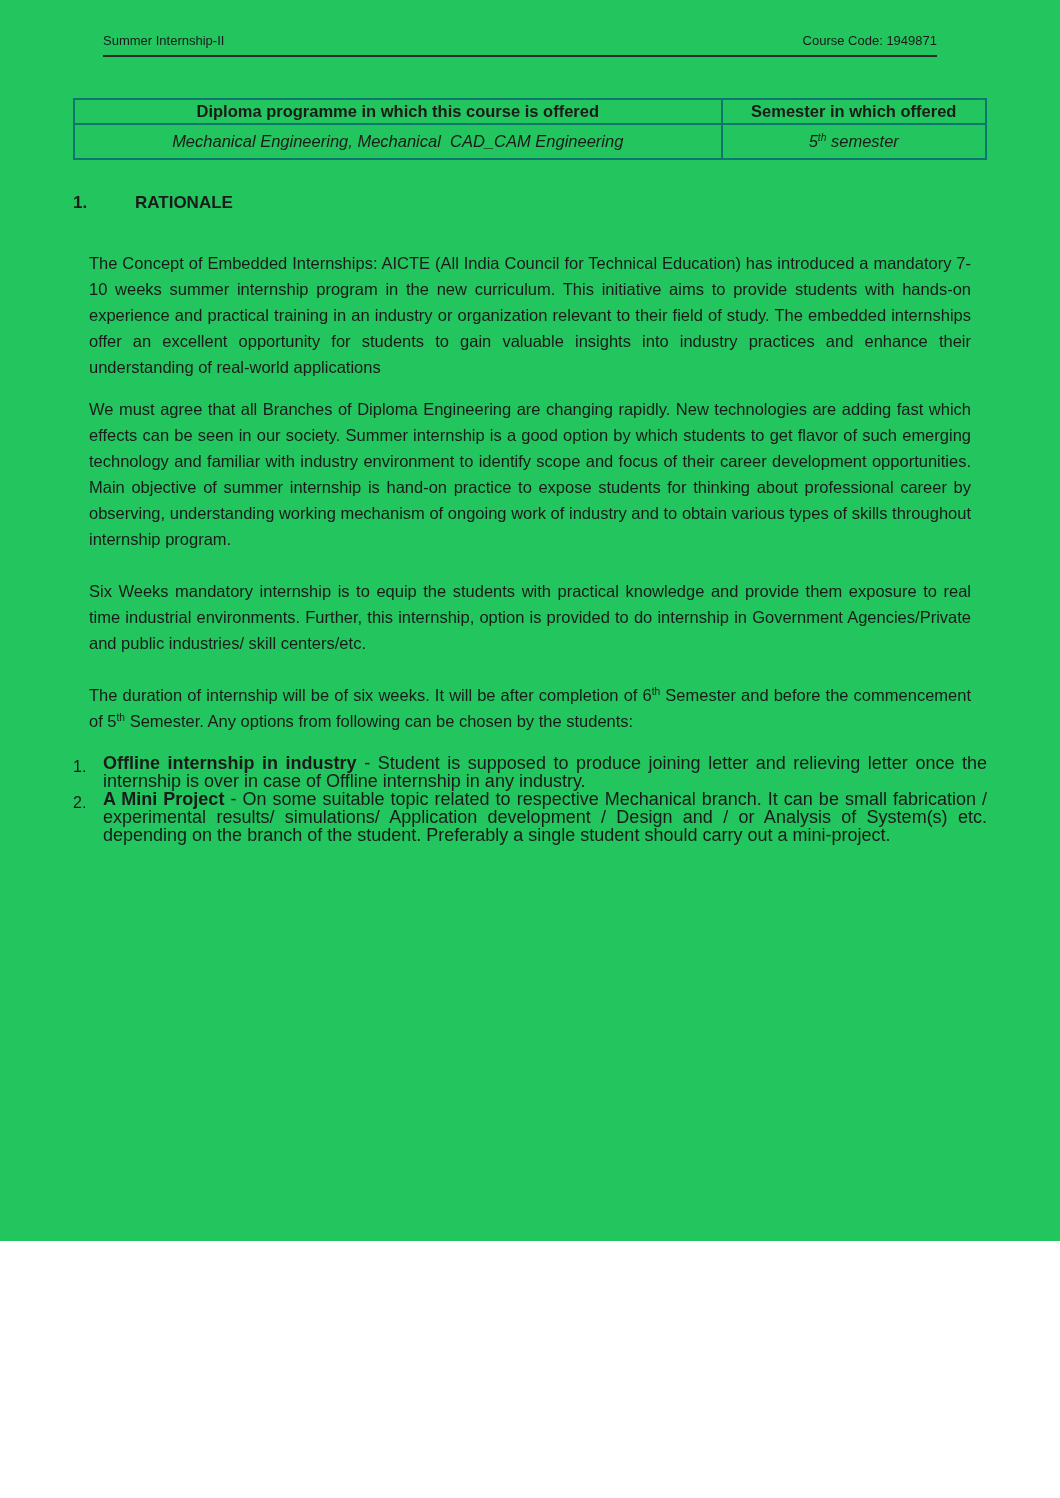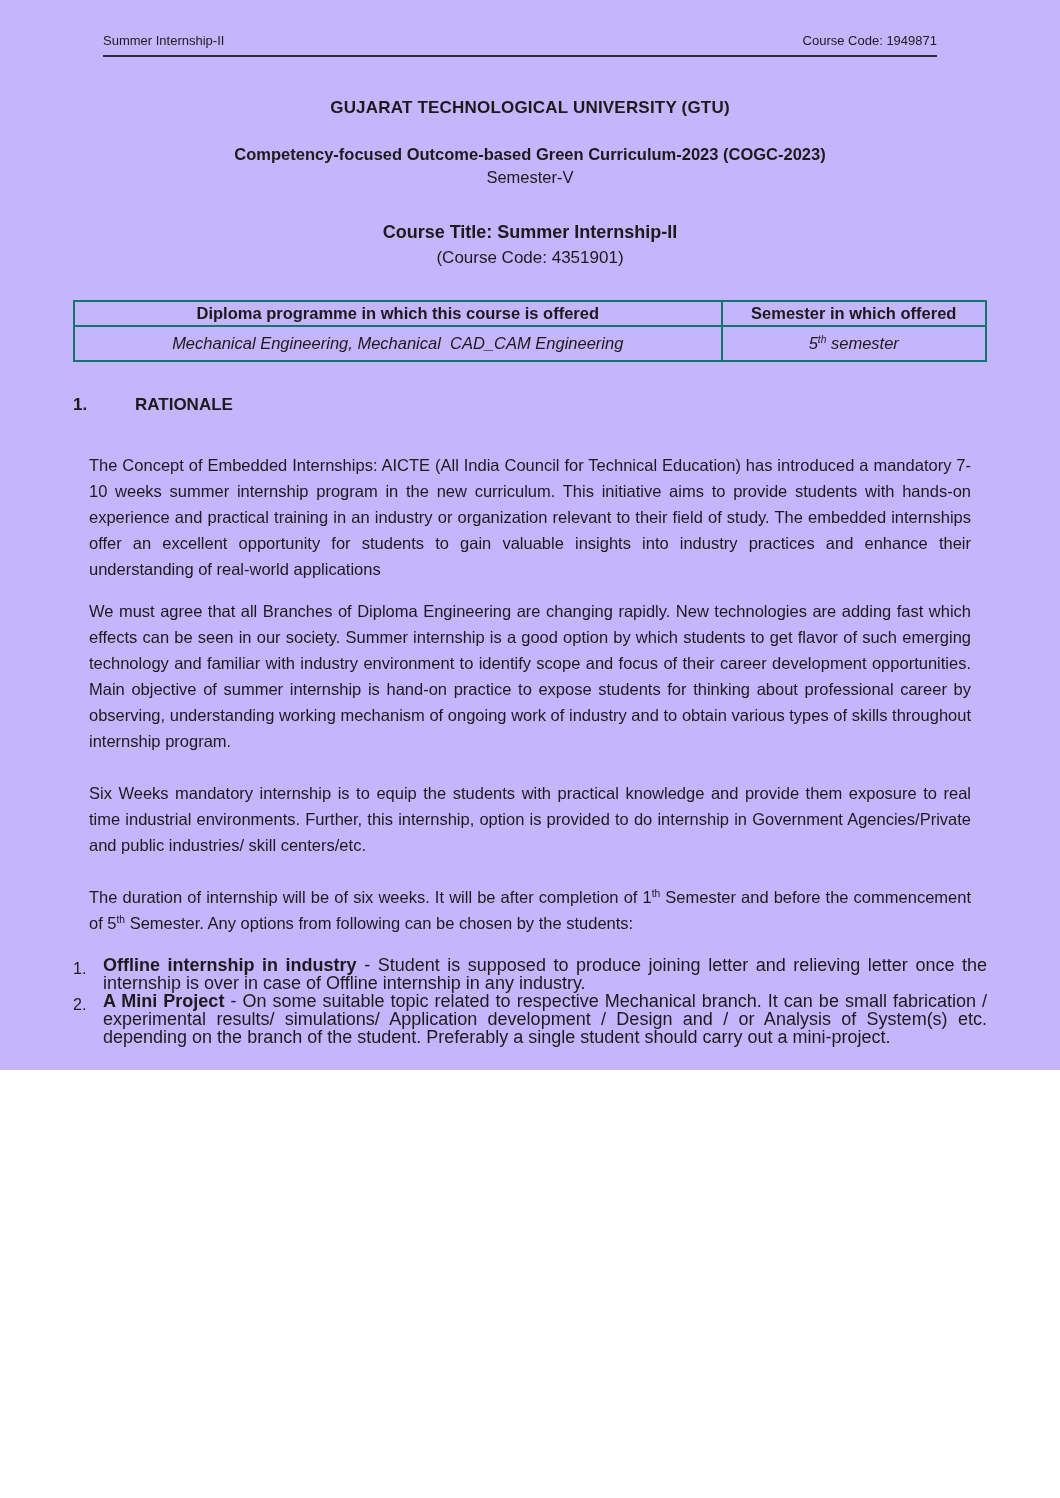--- a/index.html
+++ b/index.html
@@ -3,22 +3,22 @@
 <meta charset="utf-8">
 <style>
   html, body {
     margin: 0;
     padding: 0;
     background: #ffffff;
   }
   .page {
     position: relative;
     width: 1060px;
-    height: 1070px;
-    background: #c4b5fd;
+    height: 1241px;
+    background: #22c55e;
     font-family: "Liberation Sans", sans-serif;
     color: #1b1b1b;
     overflow: hidden;
   }
 
   
   .doc-header {
     position: absolute;
     top: 33px;
     left: 103px;
@@ -158,27 +158,20 @@
 
 <div class="page">
 
   <div class="doc-header">
     <span>Summer Internship-II</span>
     <span>Course Code: 1949871</span>
   </div>
 
   <div class="doc-body">
 
-    <div class="title-block">
-      <p class="t-university">GUJARAT TECHNOLOGICAL UNIVERSITY (GTU)</p>
-      <p class="t-curriculum">Competency-focused Outcome-based Green Curriculum-2023 (COGC-2023)</p>
-      <p class="t-semester">Semester-V</p>
-      <p class="t-course-title">Course Title: Summer Internship-II</p>
-      <p class="t-course-code">(Course Code: 4351901)</p>
-    </div>
 
     <table class="offer">
       <tbody>
           <tr>
         <th class="col-programme">Diploma programme in which this course is offered</th>
         <th class="col-semester">Semester in which offered</th>
       </tr>
       <tr>
         <td>Mechanical Engineering, Mechanical  CAD_CAM Engineering</td>
         <td><span>5</span><sup class="sp">th</sup><span> semester</span></td>
@@ -188,21 +181,21 @@
 
     <div class="section-heading">
       <span class="section-num">1.</span>
       <span>RATIONALE</span>
     </div>
 
     <p class="para first-para">The Concept of Embedded Internships: AICTE (All India Council for Technical Education) has introduced a mandatory 7-10 weeks summer internship program in the new curriculum. This initiative aims to provide students with hands-on experience and practical training in an industry or organization relevant to their field of study. The embedded internships offer an excellent opportunity for students to gain valuable insights into industry practices and enhance their understanding of real-world applications</p>
     <p class="para">We must agree that all Branches of Diploma Engineering are changing rapidly. New technologies are adding fast which effects can be seen in our society. Summer internship is a good option by which students to get flavor of such emerging technology and familiar with industry environment to identify scope and focus of their career development opportunities. Main objective of summer internship is hand-on practice to expose students for thinking about professional career by observing, understanding working mechanism of ongoing work of industry and to obtain various types of skills throughout internship program.</p>
     <p class="para para-gap">Six Weeks mandatory internship is to equip the students with practical knowledge and provide them exposure to real time industrial environments. Further, this internship, option is provided to do internship in Government Agencies/Private and public industries/ skill centers/etc.</p>
 
-    <p class="para para-gap"><span>The duration of internship will be of six weeks. It will be after completion of 1</span><sup class="sp">th</sup><span> Semester and before the commencement of 5</span><sup class="sp">th</sup><span> Semester. Any options from following can be chosen by the students:</span></p>
+    <p class="para para-gap"><span>The duration of internship will be of six weeks. It will be after completion of 6</span><sup class="sp">th</sup><span> Semester and before the commencement of 5</span><sup class="sp">th</sup><span> Semester. Any options from following can be chosen by the students:</span></p>
 
     <div class="options">
       <div class="opt-row">
         <span class="opt-num">1.</span>
         <span class="opt-text"><span class="bold">Offline internship in industry</span><span> - Student is supposed to produce joining letter and relieving letter once the internship is over in case of Offline internship in any industry.</span></span>
       </div>
       <div class="opt-row">
         <span class="opt-num">2.</span>
         <span class="opt-text"><span class="bold">A Mini Project</span><span> - On some suitable topic related to respective Mechanical branch. It can be small fabrication / experimental results/ simulations/ Application development / Design and / or Analysis of System(s) etc. depending on the branch of the student. Preferably a single student should carry out a mini-project.</span></span>
       </div>

